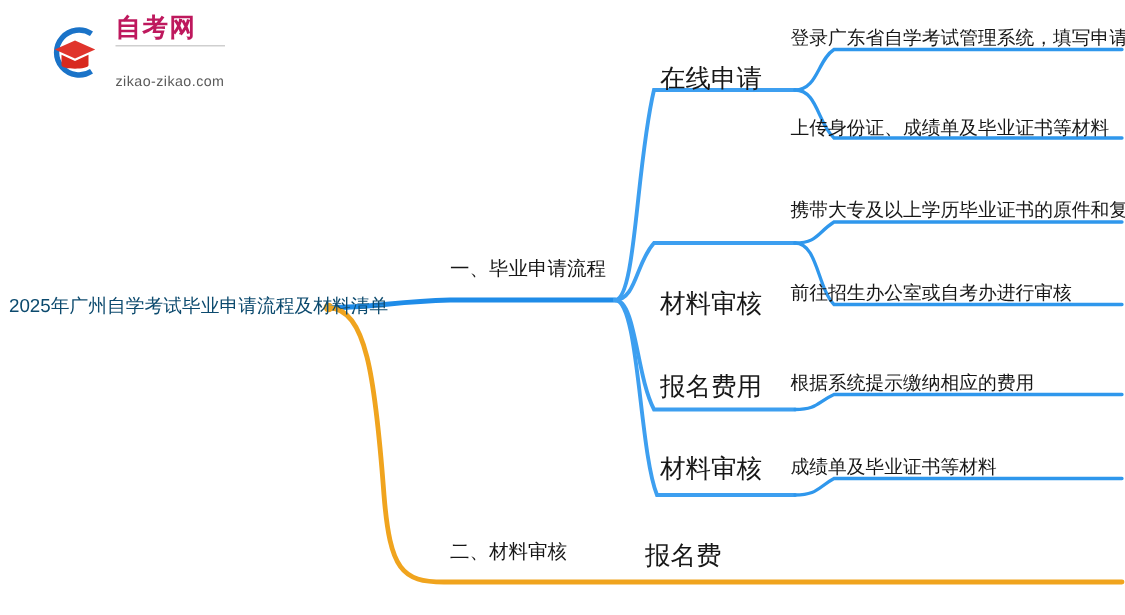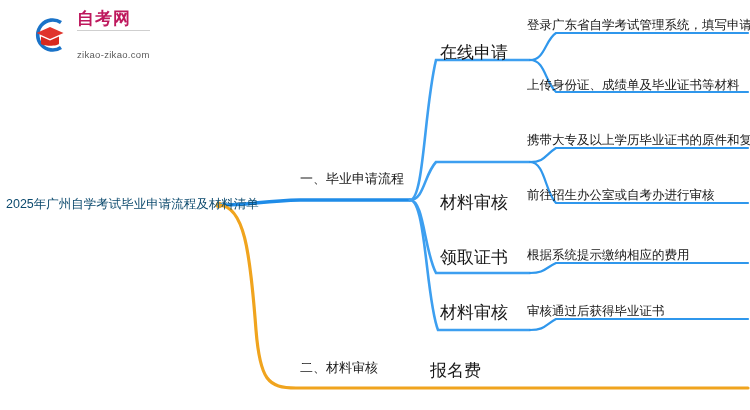--- a/index.html
+++ b/index.html
@@ -77,32 +77,32 @@
   <div class="node root" style="left:6px;top:197px;">2025年广州自学考试毕业申请流程及材料清单</div>
 
   <div class="node lvl2" style="left:300px;top:171px;">一、毕业申请流程</div>
 
   <div class="node lvl2" style="left:300px;top:360px;">二、材料审核</div>
 
   <div class="node lvl3" style="left:440px;top:45px;">在线申请</div>
 
   <div class="node lvl3" style="left:440px;top:147px;margin-top:48px;">材料审核</div>
 
-  <div class="node lvl3" style="left:440px;top:250px;">领取证书</div>
+  <div class="node lvl3" style="left:440px;top:250px;">报名费用</div>
 
   <div class="node lvl3" style="left:440px;top:305px;">材料审核</div>
 
   <div class="node lvl3" style="left:430px;top:363px;">报名费</div>
 
   <div class="node leaf" style="left:527px;top:18px;">登录广东省自学考试管理系统，填写申请信息</div>
 
   <div class="node leaf" style="left:527px;top:78px;">上传身份证、成绩单及毕业证书等材料</div>
 
   <div class="node leaf" style="left:527px;top:133px;">携带大专及以上学历毕业证书的原件和复印件</div>
 
   <div class="node leaf" style="left:527px;top:248px;">根据系统提示缴纳相应的费用</div>
 
   <div class="node leaf" style="left:527px;top:188px;">前往招生办公室或自考办进行审核</div>
 
-  <div class="node leaf" style="left:527px;top:304px;">审核通过后获得毕业证书</div>
+  <div class="node leaf" style="left:527px;top:304px;">成绩单及毕业证书等材料</div>
 
 
 </div>
 
 </body></html>

